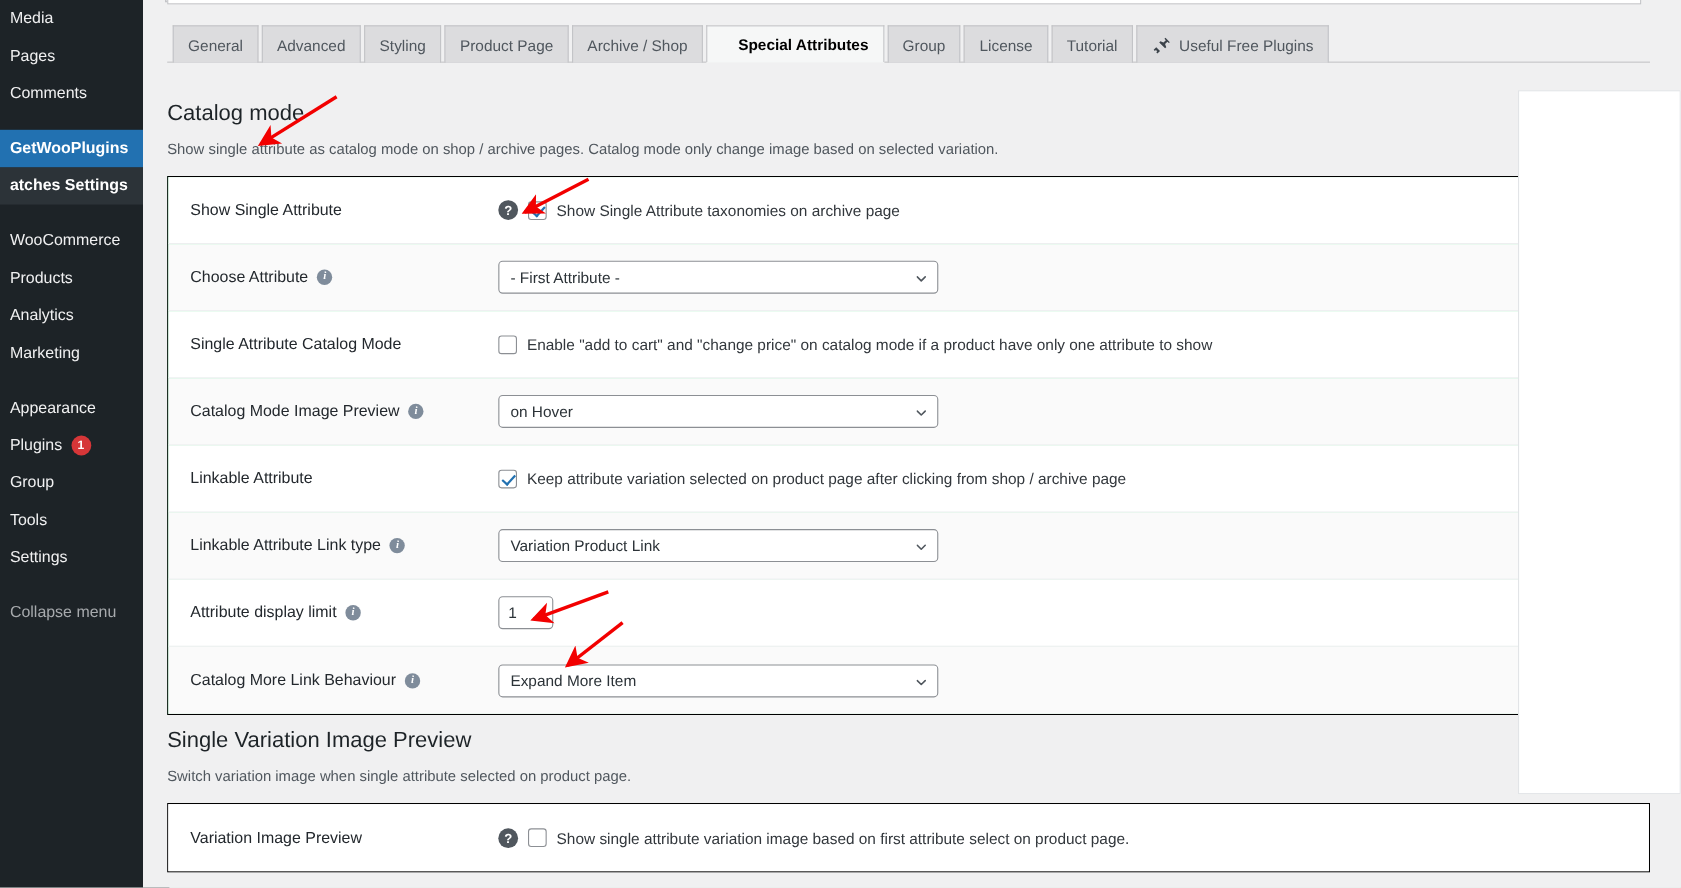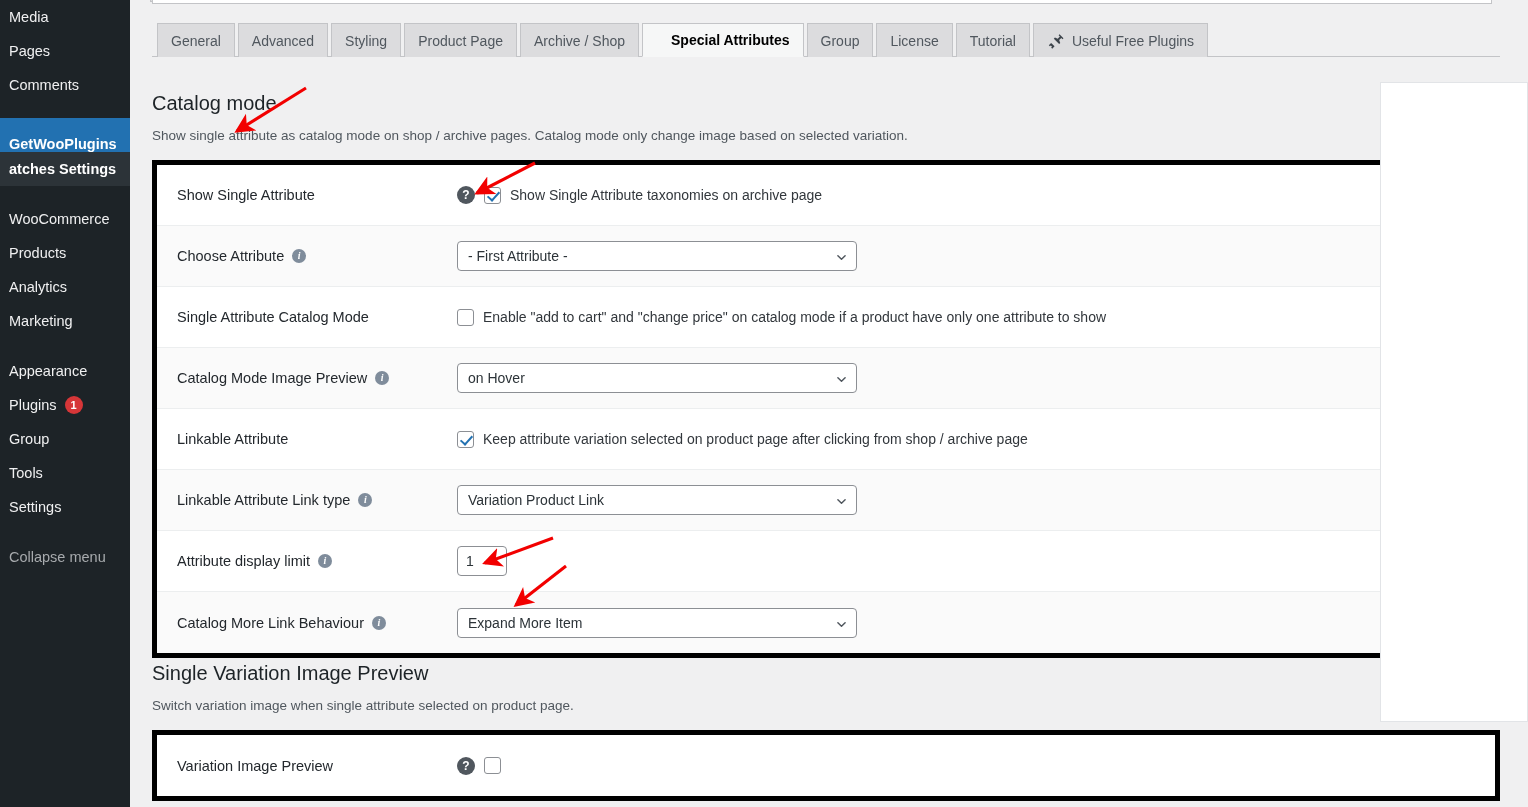--- a/index.html
+++ b/index.html
@@ -27,21 +27,20 @@
     font-size: 14.5px;
     color: #f0f0f1;
     white-space: nowrap;
     position: relative;
     cursor: pointer;
   }
   .menu-item.current {
     background: #2271b1;
     color: #fff;
     font-weight: 600;
-    align-items: flex-end;
   }
   .menu-item.current::after {
     content: "";
     position: absolute;
     right: -8px; top: 50%;
     margin-top: -8px;
     border: 8px solid transparent;
     border-right-color: #f0f0f1;
   }
   .submenu-head {
@@ -158,21 +157,21 @@
   .section-desc {
     font-size: 13.5px;
     color: #50575e;
     margin: 0 0 14px 0;
     line-height: 1.5;
   }
 
   .settings-table {
     width: 100%;
     background: #86efac;
-    border: 5px solid #000000;
+    border: 1px solid #000000;
     border-collapse: collapse;
   }
   .srow {
     display: flex;
     align-items: center;
     min-height: 61px;
     border-bottom: 1px solid #eceeef;
     background: #fff;
   }
   .srow.alt { background: #fafafa; }
@@ -549,20 +548,21 @@
     <p class="section-desc">Switch variation image when single attribute selected on product page.</p>
 
     <div class="settings-table">
       <div class="srow">
         <div class="slabel">
           <span>Variation Image Preview</span>
         </div>
         <div class="sfield">
           <span class="help-icon">?</span>
           <input type="checkbox" class="cb" style="">
+          <span class="cb-label">Show single attribute variation image based on first attribute select on product page.</span>
         </div>
       </div>
     </div>
   </div>
 
 </div>
 
 <div class="right-panel">
   <div class="right-panel-inner"></div>
 </div>

